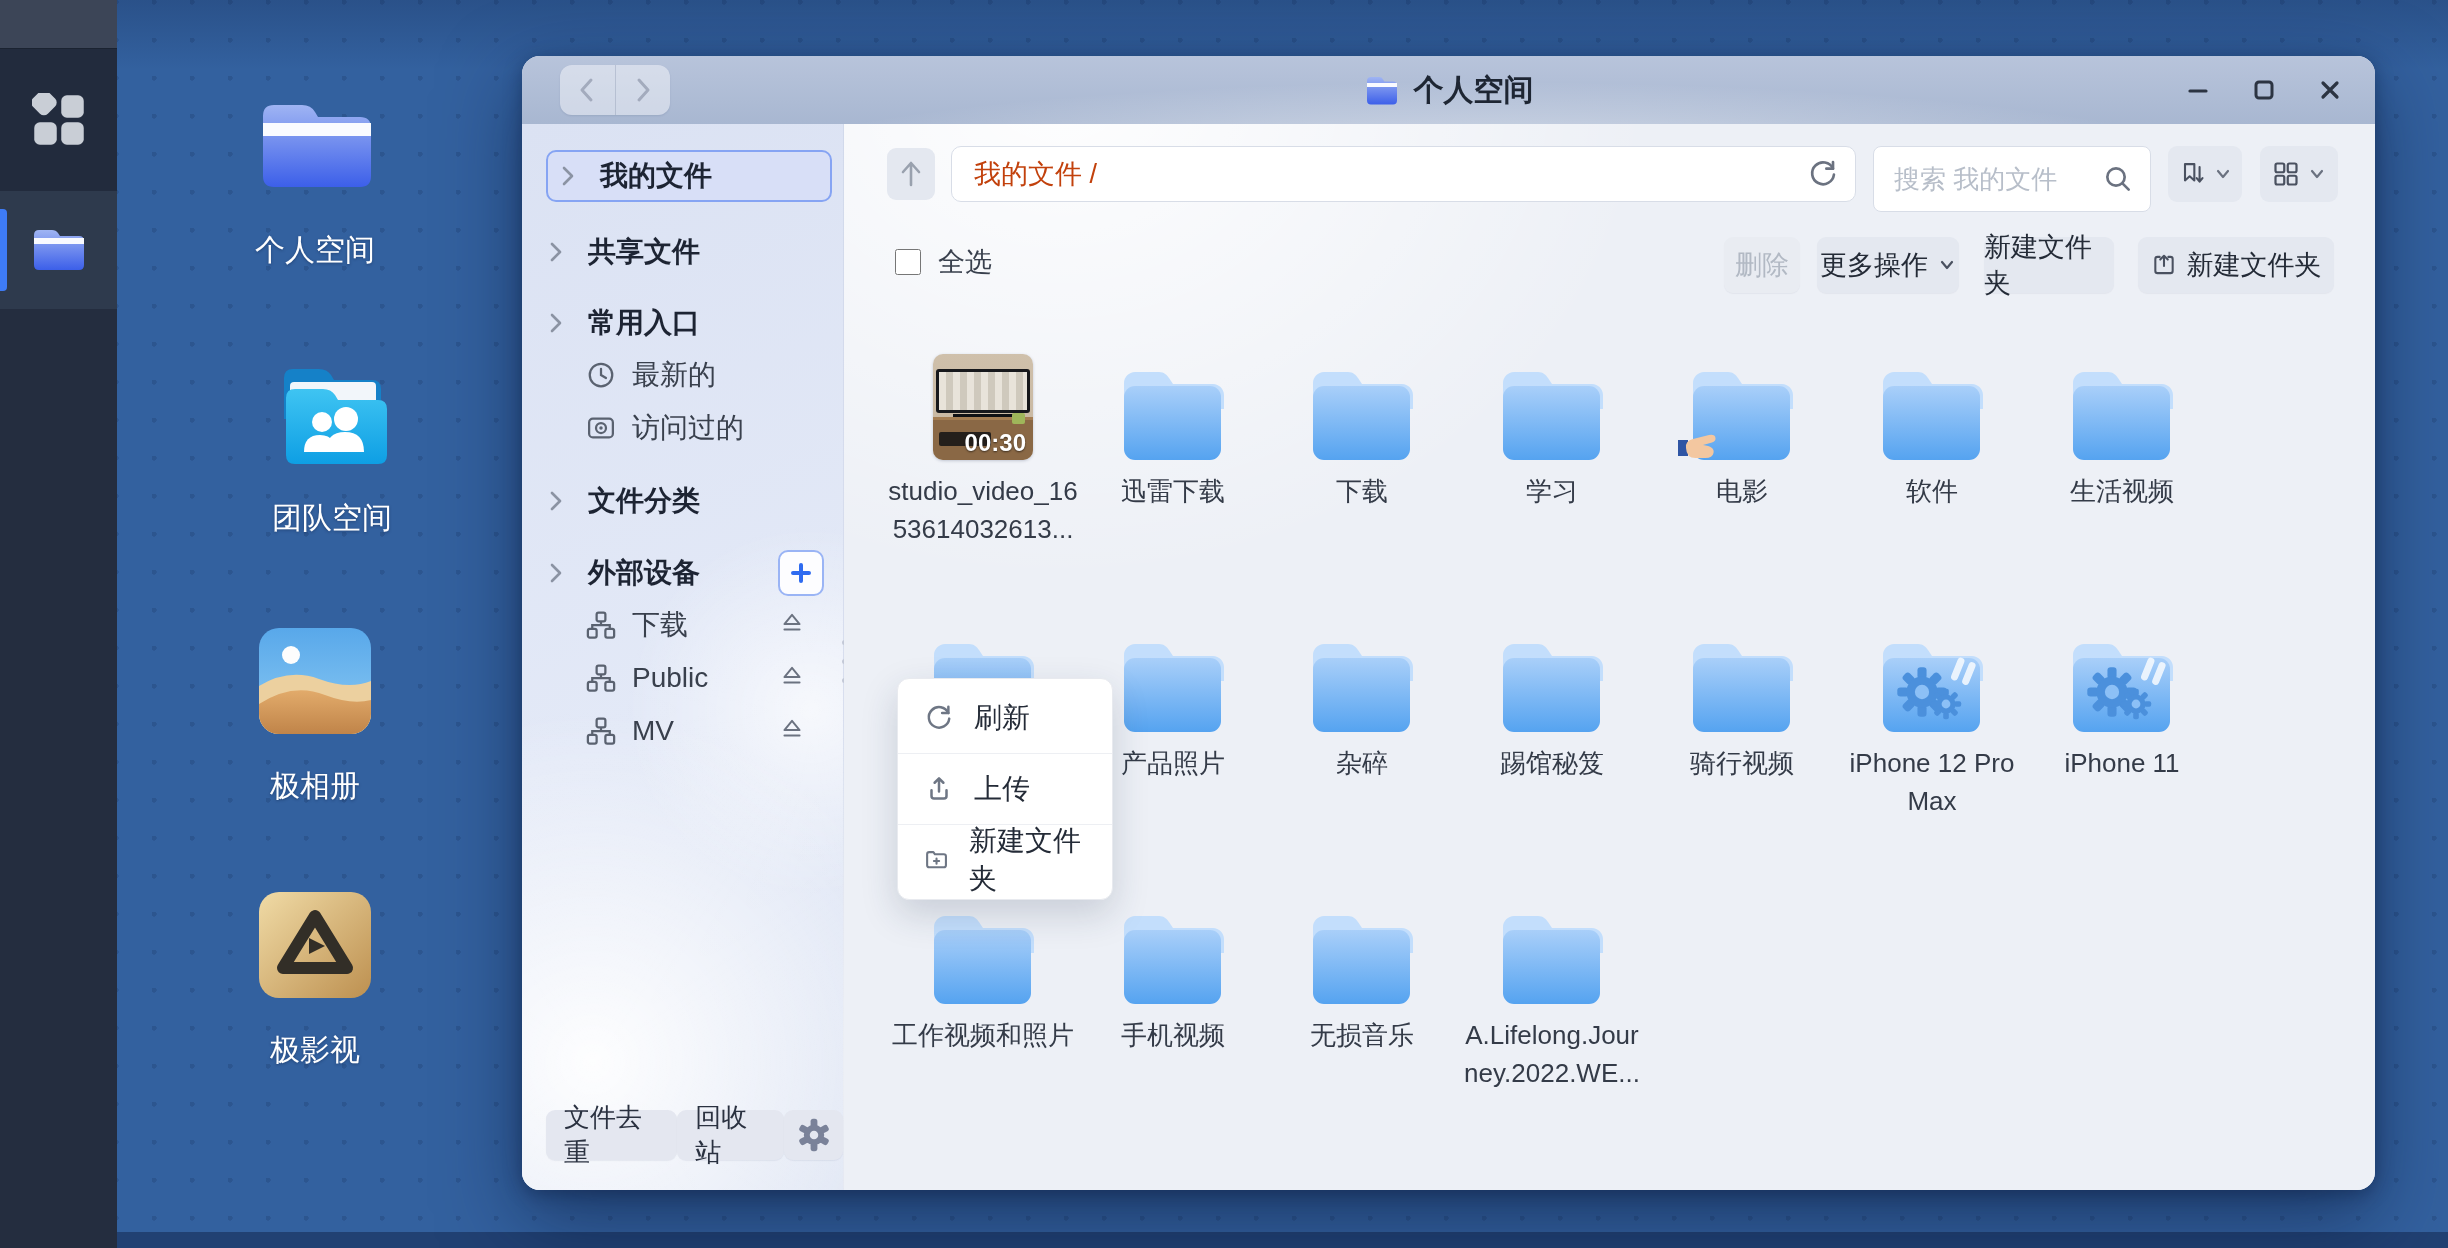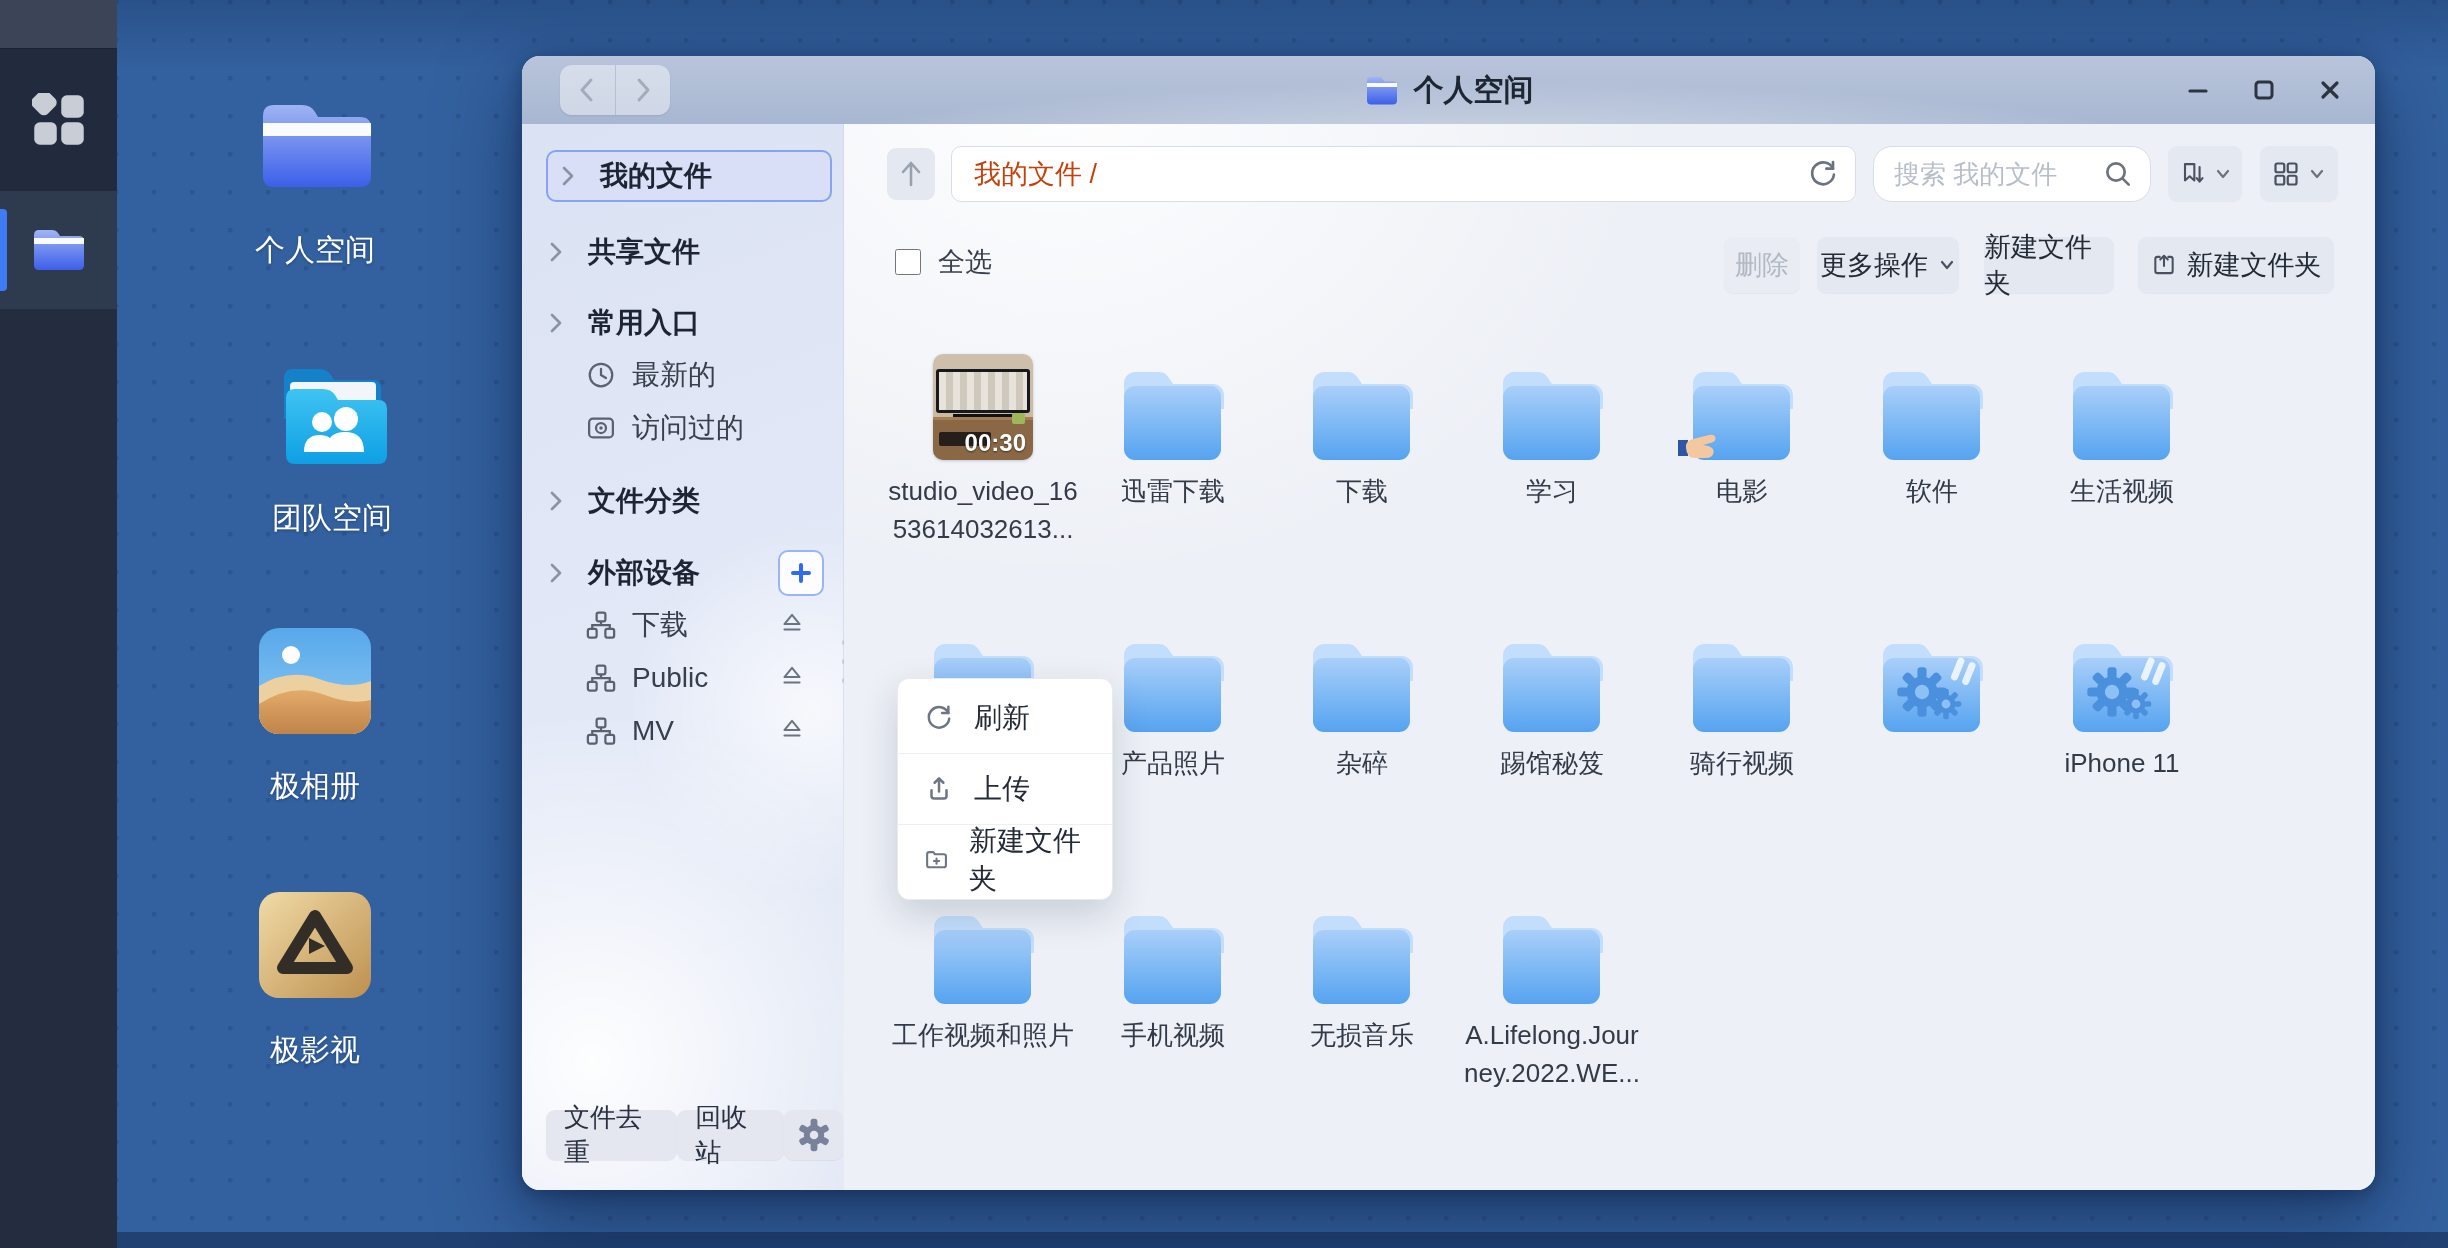--- a/index.html
+++ b/index.html
@@ -79,22 +79,22 @@
     background:
       radial-gradient(ellipse at 14% -4%, rgba(255,255,255,.95), rgba(255,255,255,0) 32%),
       #edf0f6;}
   .upbtn{position:absolute;left:43px;top:24px;width:48px;height:52px;border-radius:9px;background:#e4e8f0;
     display:flex;align-items:center;justify-content:center;}
   .pathbox{position:absolute;left:107px;top:22px;width:905px;height:56px;background:#fff;border:1px solid #d8dde7;
     border-radius:10px;box-sizing:border-box;display:flex;align-items:center;}
   .pathbox input{flex:1;border:none;outline:none;font-size:27px;color:#c2410c;padding:0 22px;background:transparent;
     font-family:inherit;}
   .refresh{margin-right:16px;flex:none;display:flex;}
-  .searchbox{position:absolute;left:1029px;top:22px;width:278px;height:56px;background:#fff;border:1px solid #d8dde7;
-    border-radius:19px;box-sizing:border-box;display:flex;align-items:center;}
+  .searchbox{position:absolute;left:1029px;top:22px;width:278px;height:66px;background:#fff;border:1px solid #d8dde7;
+    border-radius:8px;box-sizing:border-box;display:flex;align-items:center;}
   .searchbox input{flex:1;border:none;outline:none;font-size:26px;color:#454c59;padding:0 0 0 20px;background:transparent;
     font-family:inherit;min-width:0;}
   .searchbox input::placeholder{color:#b7bec9;}
   .sqbtn{position:absolute;top:22px;height:56px;border-radius:9px;background:#e4e8f0;display:flex;align-items:center;
     justify-content:center;gap:8px;}
   .sortbtn{left:1324px;width:74px;}
   .viewbtn{left:1416px;width:78px;}
   
   .selwrap{position:absolute;left:47px;top:120px;display:flex;align-items:center;gap:14px;}
   .selwrap input{width:26px;height:26px;accent-color:#3a6ff2;}
@@ -624,20 +624,21 @@
           <svg width="104" height="96">
             <use href="#sym-folder"></use>
             <use href="#sym-gear" x="16" y="30" width="52" height="52"></use>
             <use href="#sym-gear" x="50" y="52" width="32" height="32"></use>
             <g transform="translate(76,28) rotate(22)" fill="#fff" opacity=".8">
               <rect x="0" y="-8" width="7" height="24" rx="3.5"></rect>
               <rect x="12" y="-8" width="7" height="24" rx="3.5"></rect>
             </g>
           </svg>
         </div>
+        <div class="flabel">iPhone 12 Pro Max</div>
       </div>
       <div class="file" style="left:1176px;top:502px">
         <div class="ficon">
           <svg width="104" height="96">
             <use href="#sym-folder"></use>
             <use href="#sym-gear" x="16" y="30" width="52" height="52"></use>
             <use href="#sym-gear" x="50" y="52" width="32" height="32"></use>
             <g transform="translate(76,28) rotate(22)" fill="#fff" opacity=".8">
               <rect x="0" y="-8" width="7" height="24" rx="3.5"></rect>
               <rect x="12" y="-8" width="7" height="24" rx="3.5"></rect>

